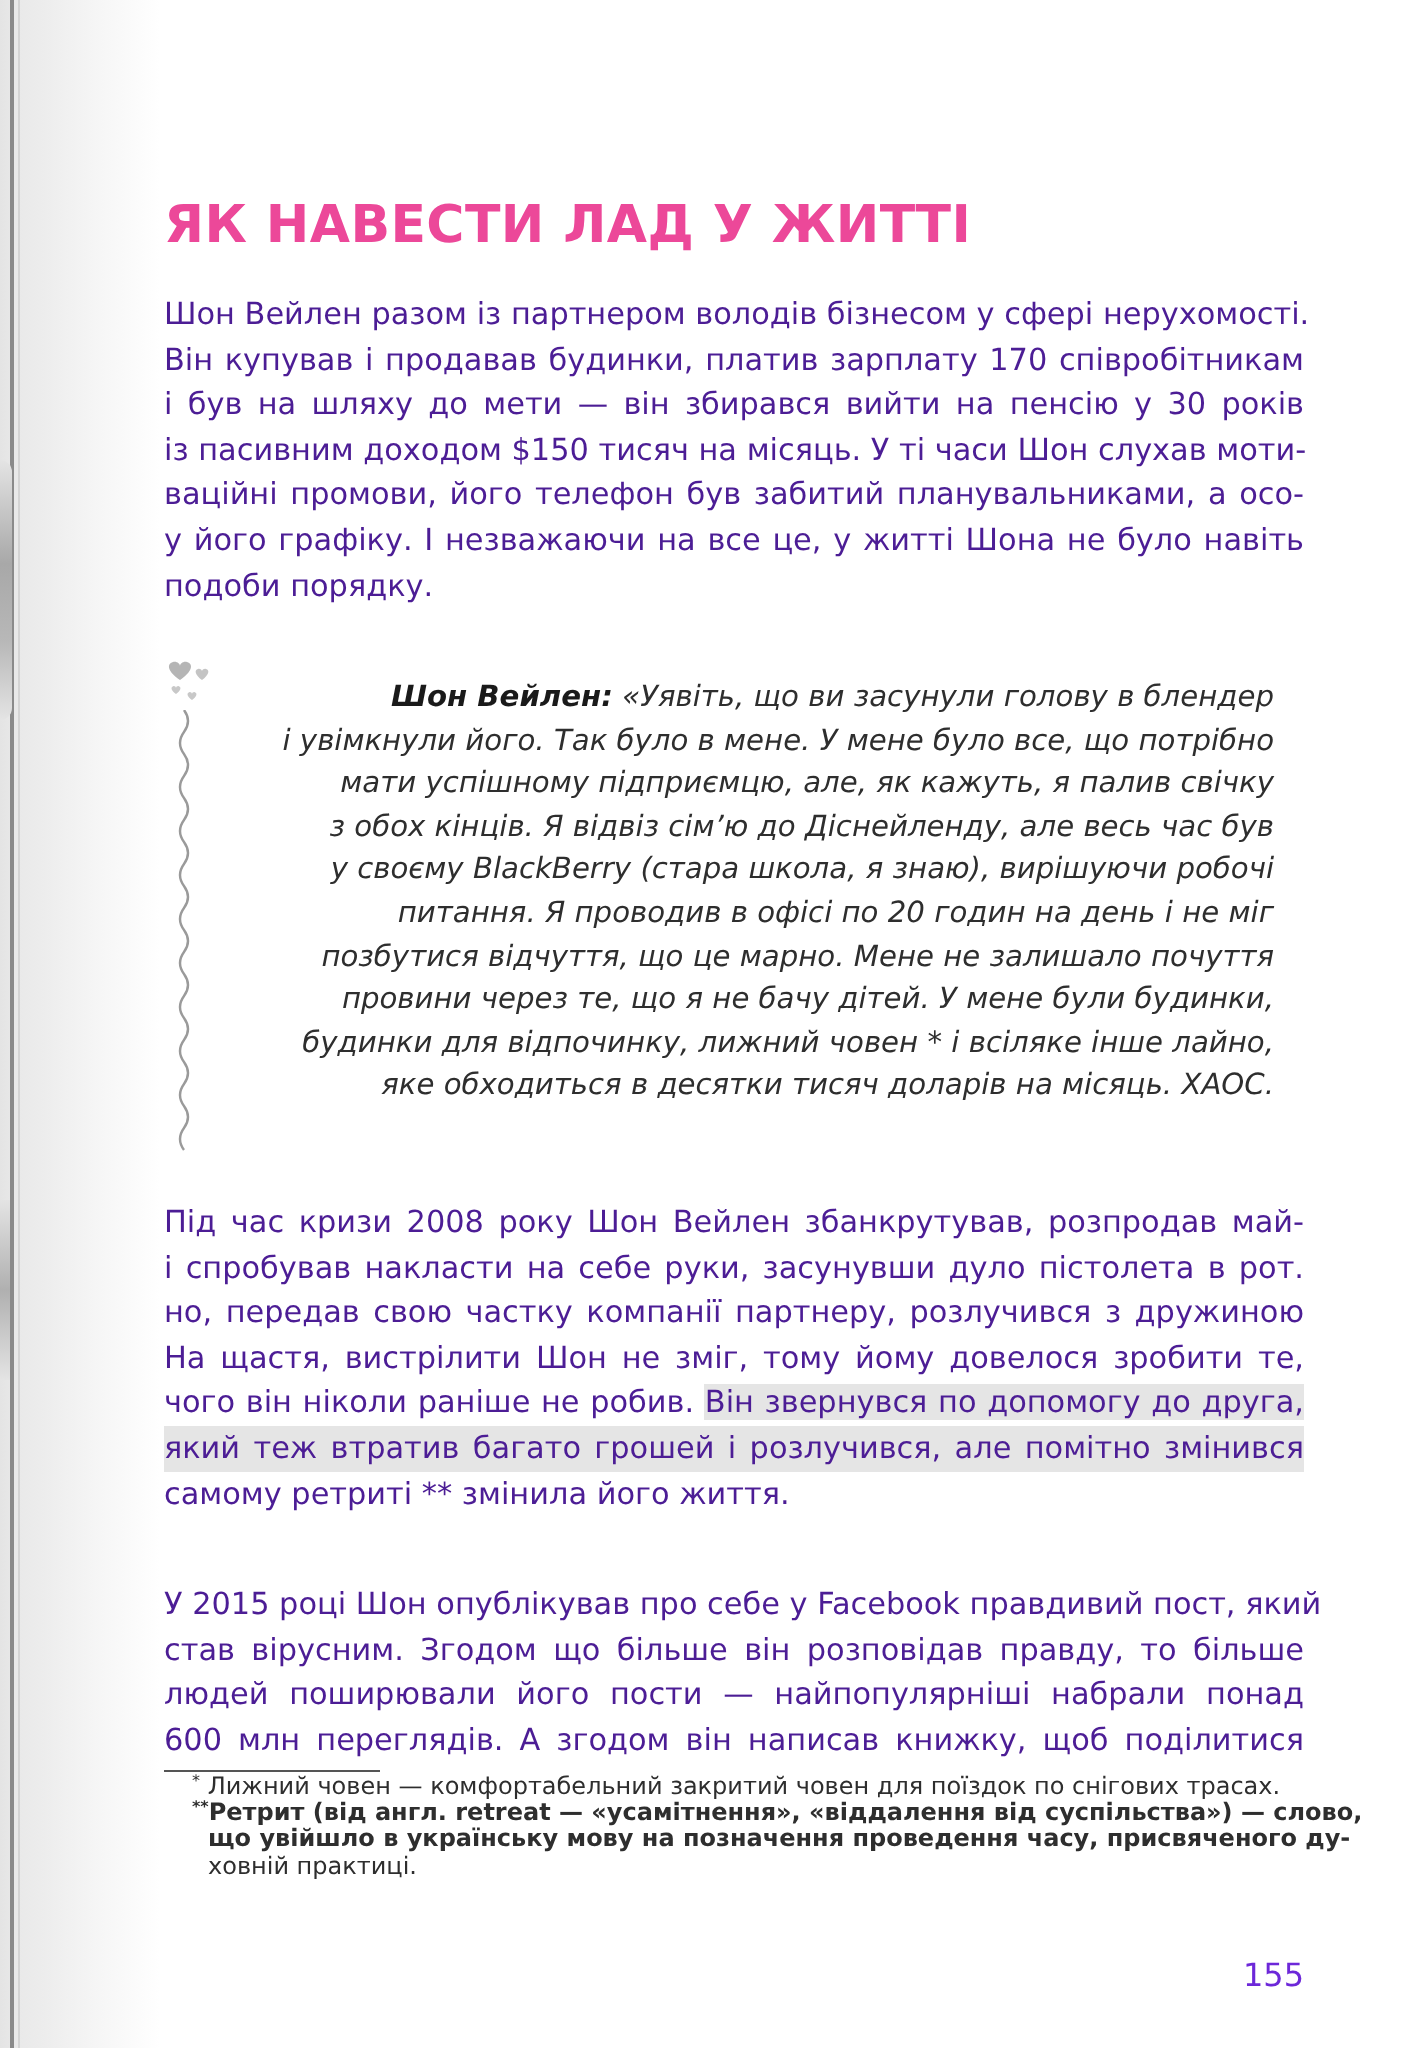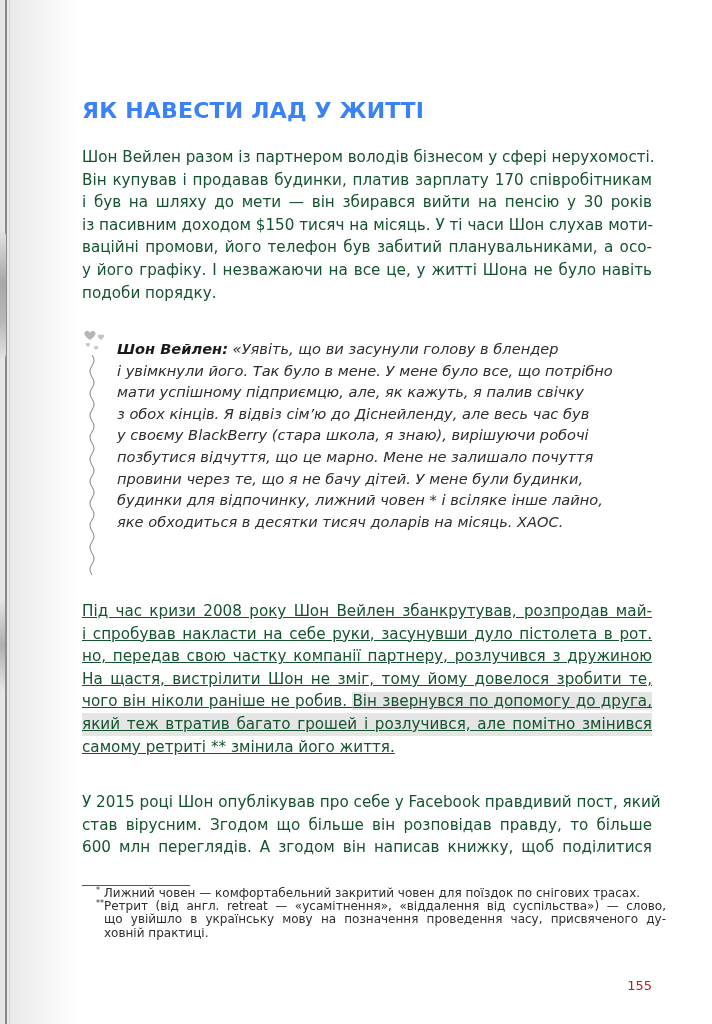--- a/index.html
+++ b/index.html
@@ -25,63 +25,63 @@
       border-radius: 0 6px 6px 0;
     }
     .spine-mark2 {
       position: absolute; left: 0; top: 600px; width: 5px; height: 90px;
       background: linear-gradient(to bottom, #e4e4e4, #b0b0b0 50%, #e4e4e4);
     }
 
     .title {
       position: absolute; left: 82px; top: 98px;
       font-family: "DejaVu Sans", sans-serif; font-weight: bold;
-      font-size: 22px; letter-spacing: 0.2px; color: #3b82f6;
+      font-size: 26px; letter-spacing: 0.2px; color: #ec4899;
       white-space: nowrap;
     }
 
     .para {
       position: absolute; left: 82px; width: 570px;
-      font-size: 15.2px; line-height: 22.6px; color: #14532d;
+      font-size: 15.2px; line-height: 22.6px; color: #4c1d95;
     }
     .para .ln {
       display: block; white-space: nowrap; text-align: justify; text-align-last: justify;
       height: 22.6px;
     }
     .para .ln.last { text-align-last: left; }
     .hl { background: #e5e5e5; }
 
     .quote-heart {
       position: absolute; left: 82px; top: 330px; width: 26px; height: 22px;
     }
     .quote-wave {
       position: absolute; left: 86px; top: 355px; width: 12px; height: 222px;
     }
     .quote {
       position: absolute; left: 117px; top: 338px; width: 520px;
-      font-style: italic; font-size: 14.6px; line-height: 21.6px; color: #2e2e2e;
+      font-style: italic; font-size: 14.6px; line-height: 21.6px; color: #2e2e2e; text-align: right;
     }
     .quote .ln { display: block; white-space: nowrap; height: 21.6px; }
     .quote .speaker { font-weight: bold; color: #1a1a1a; }
 
     .fn-rule {
       position: absolute; left: 82px; top: 885px; width: 108px; height: 1px; background: #555;
     }
     .footnotes {
       position: absolute; left: 96px; top: 887px; width: 570px;
       font-size: 12px; line-height: 13.2px; color: #2e2e2e;
     }
     .footnotes .ln { display: block; white-space: nowrap; height: 13.2px; }
-    .footnotes .ln.j { text-align: justify; text-align-last: justify; }
+    .footnotes .ln.j { text-align: justify; text-align-last: justify; font-weight: bold; }
     .footnotes .indent { padding-left: 8px; }
     .footnotes sup { font-size: 8px; vertical-align: top; line-height: 8px; }
 
     .page-num {
       position: absolute; right: 60px; top: 978px;
-      font-size: 13px; color: #b91c1c;
+      font-size: 16px; color: #6d28d9;
     }
   </style>
 </head>
 <body>
 
 <div class="spine"></div>
 <div class="spine-line"></div>
 <div class="spine-line2"></div>
 <div class="spine-mark1"></div>
 <div class="spine-mark2"></div>
@@ -108,39 +108,41 @@
 <svg class="quote-wave" viewBox="0 0 12 222" preserveAspectRatio="none">
   <path d="M6 0 Q10 5.5 6 11 Q2 16.5 6 22 Q10 27.5 6 33 Q2 38.5 6 44 Q10 49.5 6 55 Q2 60.5 6 66 Q10 71.5 6 77 Q2 82.5 6 88 Q10 93.5 6 99 Q2 104.5 6 110 Q10 115.5 6 121 Q2 126.5 6 132 Q10 137.5 6 143 Q2 148.5 6 154 Q10 159.5 6 165 Q2 170.5 6 176 Q10 181.5 6 187 Q2 192.5 6 198 Q10 203.5 6 209 Q2 214.5 6 220" fill="none" stroke="#9a9a9a" stroke-width="1.2"></path>
 </svg>
 
 <div class="quote">
   <span class="ln"><span class="speaker">Шон Вейлен:</span><span> «Уявіть, що ви засунули голову в блендер</span></span>
   <span class="ln">і увімкнули його. Так було в мене. У мене було все, що потрібно</span>
   <span class="ln">мати успішному підприємцю, але, як кажуть, я палив свічку</span>
   <span class="ln">з обох кінців. Я відвіз сім’ю до Діснейленду, але весь час був</span>
   <span class="ln">у своєму BlackBerry (стара школа, я знаю), вирішуючи робочі</span>
+  <span class="ln">питання. Я проводив в офісі по 20 годин на день і не міг</span>
   <span class="ln">позбутися відчуття, що це марно. Мене не залишало почуття</span>
   <span class="ln">провини через те, що я не бачу дітей. У мене були будинки,</span>
   <span class="ln">будинки для відпочинку, лижний човен * і всіляке інше лайно,</span>
   <span class="ln">яке обходиться в десятки тисяч доларів на місяць. ХАОС.</span>
 </div>
 
-<div class="para" style="top:600px;text-decoration:underline;">
+<div class="para" style="top:600px;">
   <span class="ln"><span>Під час кризи 2008 року Шон Вейлен збанкрутував, розпродав май-</span></span>
   <span class="ln"><span>і спробував накласти на себе руки, засунувши дуло пістолета в рот.</span></span>
   <span class="ln"><span>но, передав свою частку компанії партнеру, розлучився з дружиною</span></span>
   <span class="ln"><span>На щастя, вистрілити Шон не зміг, тому йому довелося зробити те,</span></span>
   <span class="ln"><span>чого він ніколи раніше не робив. </span><span class="hl">Він звернувся по допомогу до друга,</span></span>
   <span class="ln hl">який теж втратив багато грошей і розлучився, але помітно змінився</span>
   <span class="ln last"><span>самому ретриті ** змінила його життя.</span></span>
 </div>
 
 <div class="para" style="top:791px;">
   <span class="ln">У 2015 році Шон опублікував про себе у Facebook правдивий пост, який</span>
   <span class="ln">став вірусним. Згодом що більше він розповідав правду, то більше</span>
+  <span class="ln">людей поширювали його пости — найпопулярніші набрали понад</span>
   <span class="ln">600 млн переглядів. А згодом він написав книжку, щоб поділитися</span>
 </div>
 
 <div class="fn-rule"></div>
 
 <div class="footnotes">
   <span class="ln"><sup>*</sup> <span>Лижний човен — комфортабельний закритий човен для поїздок по снігових трасах.</span></span>
   <span class="ln j"><sup>**</sup><span>Ретрит (від англ. retreat — «усамітнення», «віддалення від суспільства») — слово,</span></span>
   <span class="ln j indent">що увійшло в українську мову на позначення проведення часу, присвяченого ду-</span>
   <span class="ln indent">ховній практиці.</span>

